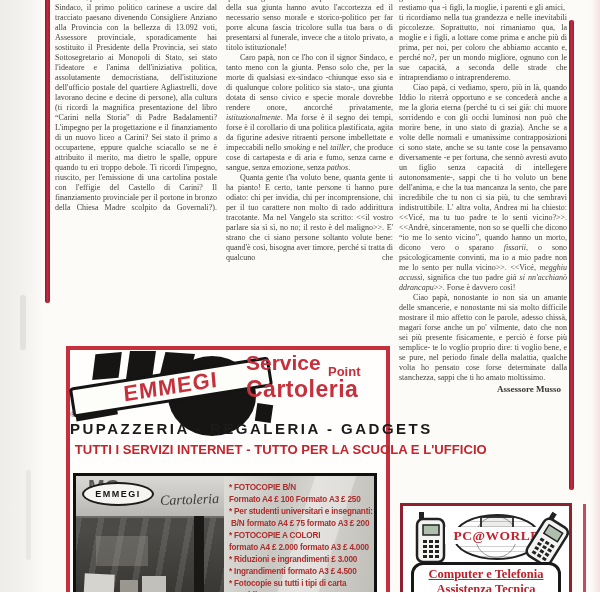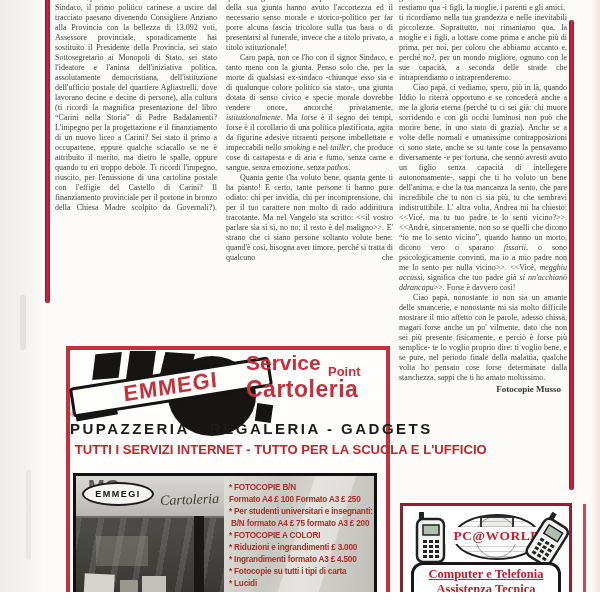--- a/index.html
+++ b/index.html
@@ -144,21 +144,21 @@
 
   <div class="textcol" id="colC">
     <div class="clip-line">
       <span>giorni sul pensiero. Intanto noi tutti</span>
     </div>
     <div class="pars">
         <p>restiamo qua -i figli, la moglie, i parenti e gli amici,&nbsp; ti ricordiamo nella tua grandezza e nelle inevitabili piccolezze. Soprattutto, noi rimaniamo qua, la moglie e i figli, a lottare come prima e anche più di prima, per noi, per coloro che abbiamo accanto e, perché no?, per un mondo migliore, ognuno con le sue capacità, a seconda delle strade che intraprendiamo o intraprenderemo.</p>
         <p>Ciao papà, ci vediamo, spero, più in là, quando Iddio lo riterrà opportuno e se concederà anche a me la gloria eterna (perché tu ci sei già: chi muore sorridendo e con gli occhi luminosi non può che morire bene, in uno stato di grazia). Anche se a volte delle normali e umanissime contrapposizioni ci sono state, anche se su tante cose la pensavamo diversamente -e per fortuna, che sennò avresti avuto un figlio senza capacità di intellegere autonomamente-, sappi che ti ho voluto un bene dell'anima, e che la tua mancanza la sento, che pare incredibile che tu non ci sia più, tu che sembravi indistruttibile. L' altra volta, Andrea mi ha chiesto: &lt;&lt;Vicé, ma tu tuo padre te lo senti vicino?&gt;&gt;. &lt;&lt;Andrè, sinceramente, non so se quelli che dicono “io me lo sento vicino”, quando hanno un morto, dicono vero o sparano <i>fissarii</i>, o sono psicologicamente convinti, ma io a mio padre non me lo sento per nulla vicino&gt;&gt;. &lt;&lt;Vicé, <i>megghiu accussì</i>, significa che tuo padre <i>già si nn'acchianò ddrancapu</i>&gt;&gt;. Forse è davvero così!</p>
         <p>Ciao papà, nonostante io non sia un amante delle smancerie, e nonostante mi sia molto difficile mostrare il mio affetto con le parole, adesso chissà, magari forse anche un po' vilmente, dato che non sei più presente fisicamente, e perciò è forse più semplice- te lo voglio proprio dire: ti voglio bene, e se pure, nel periodo finale della malattia, qualche volta ho pensato cose forse determinate dalla stanchezza, sappi che ti ho amato moltissimo.</p>
       </div>
-    <p class="signature">Fotocopie Musso</p>
+    <p class="signature">Assessore Musso</p>
   </div>
 
   <div class="abs" id="emmegi">
     <div class="logo-zone">
       <div class="blk tab1"></div>
       <div class="blk tab2"></div>
       <div class="blk tab3"></div>
       <div class="blk gcircle"></div>
       <div class="blk leftleg"></div>
       <div class="blk rtab"></div>
@@ -185,20 +185,21 @@
         <div class="ph-item1"></div>
         <div class="ph-item2"></div>
         <div class="ph-item3"></div>
       </div>
       <div class="price">
           <p>* FOTOCOPIE B/N</p>
           <p>Formato A4 £ 100 Formato A3 £ 250</p>
           <p>* Per studenti universitari e insegnanti:</p>
           <p>&nbsp;B/N formato A4 £ 75 formato A3 £ 200</p>
           <p>* FOTOCOPIE  A COLORI</p>
+          <p>formato A4 £ 2.000 formato A3  £ 4.000</p>
           <p>* Riduzioni e ingrandimenti £ 3.000</p>
           <p>* Ingrandimenti formato A3 £ 4.500</p>
           <p>* Fotocopie su tutti i tipi di carta</p>
           <p>* Lucidi</p>
         </div>
     </div>
   </div>
 
   <div class="abs" id="pcworld">
     <svg class="phone phone-l" width="36" height="52" viewBox="0 0 36 52">

